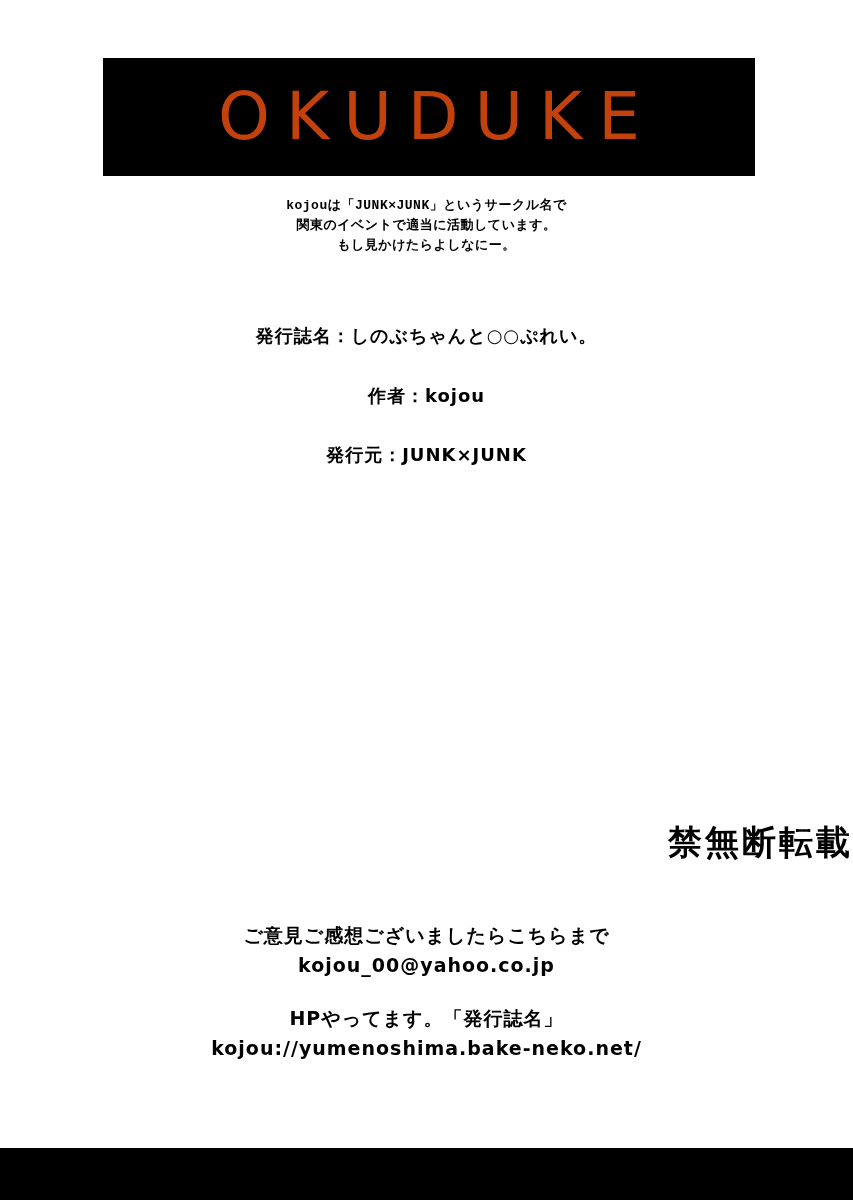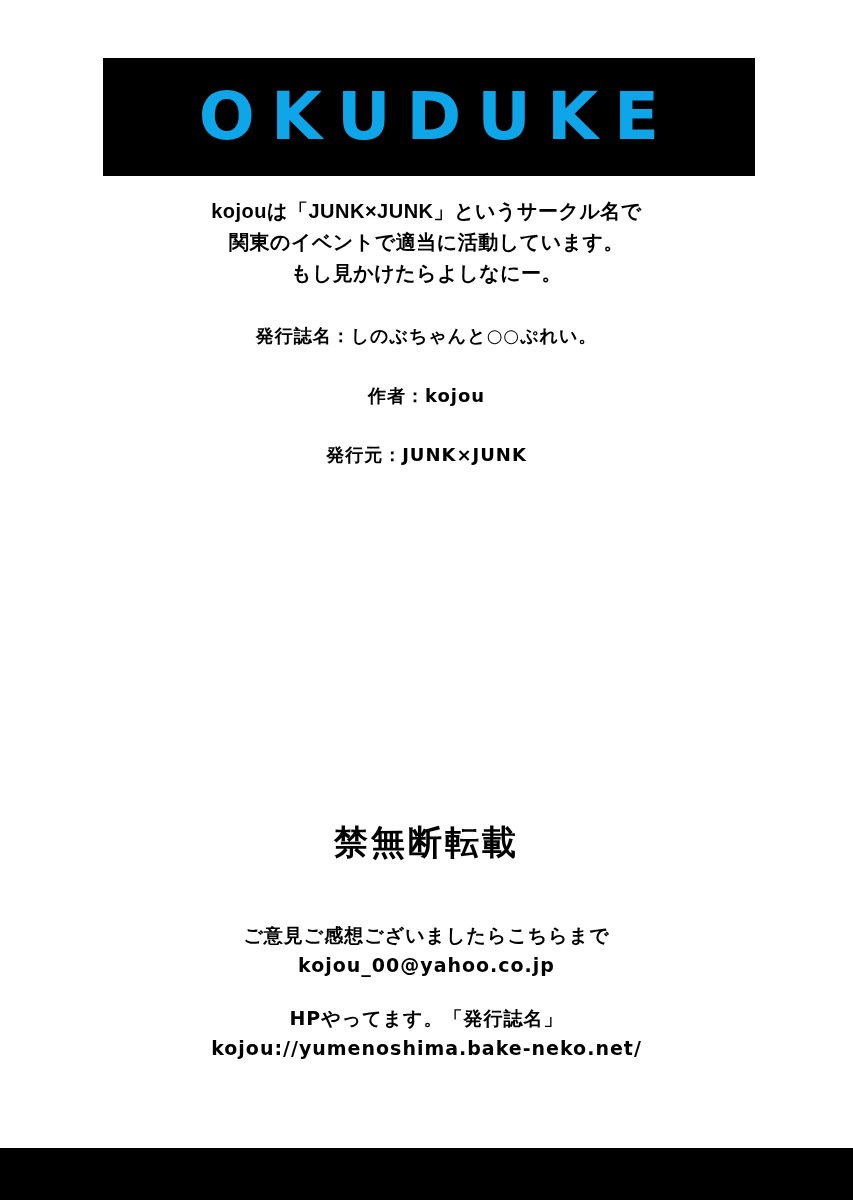--- a/index.html
+++ b/index.html
@@ -28,40 +28,40 @@
     left: 103px;
     top: 58px;
     width: 652px;
     height: 118px;
     background: #000000;
     display: flex;
     align-items: center;
     justify-content: center;
   }
   .title-text {
-    color: #0ea5e9;
+    color: #c2410c;
     font-family: "DejaVu Sans", sans-serif;
-    font-weight: bold;
+    font-weight: normal;
     font-size: 66px;
     letter-spacing: 16px;
     text-indent: 16px;
     line-height: 1;
     white-space: nowrap;
   }
 
   
   .intro {
     position: absolute;
     left: 0;
     top: 196px;
     width: 853px;
     text-align: center;
-    font-family: Liberation Sans, sans-serif;
+    font-family: Liberation Mono, monospace;
     font-weight: bold;
-    font-size: 20px;
+    font-size: 13px;
     line-height: 1.55;
     letter-spacing: 0.5px;
   }
   .intro div { white-space: nowrap; }
 
   
   .credits {
     position: absolute;
     left: 0;
     top: 325px;
@@ -77,21 +77,21 @@
     white-space: nowrap;
     line-height: 1.2;
   }
 
   
   .notice {
     position: absolute;
     left: 0;
     top: 820px;
     width: 853px;
-    text-align: center;
+    text-align: right;
     font-family: "DejaVu Sans", sans-serif;
     font-weight: bold;
     font-size: 34px;
     letter-spacing: 3px;
     white-space: nowrap;
   }
 
   
   .contact {
     position: absolute;

